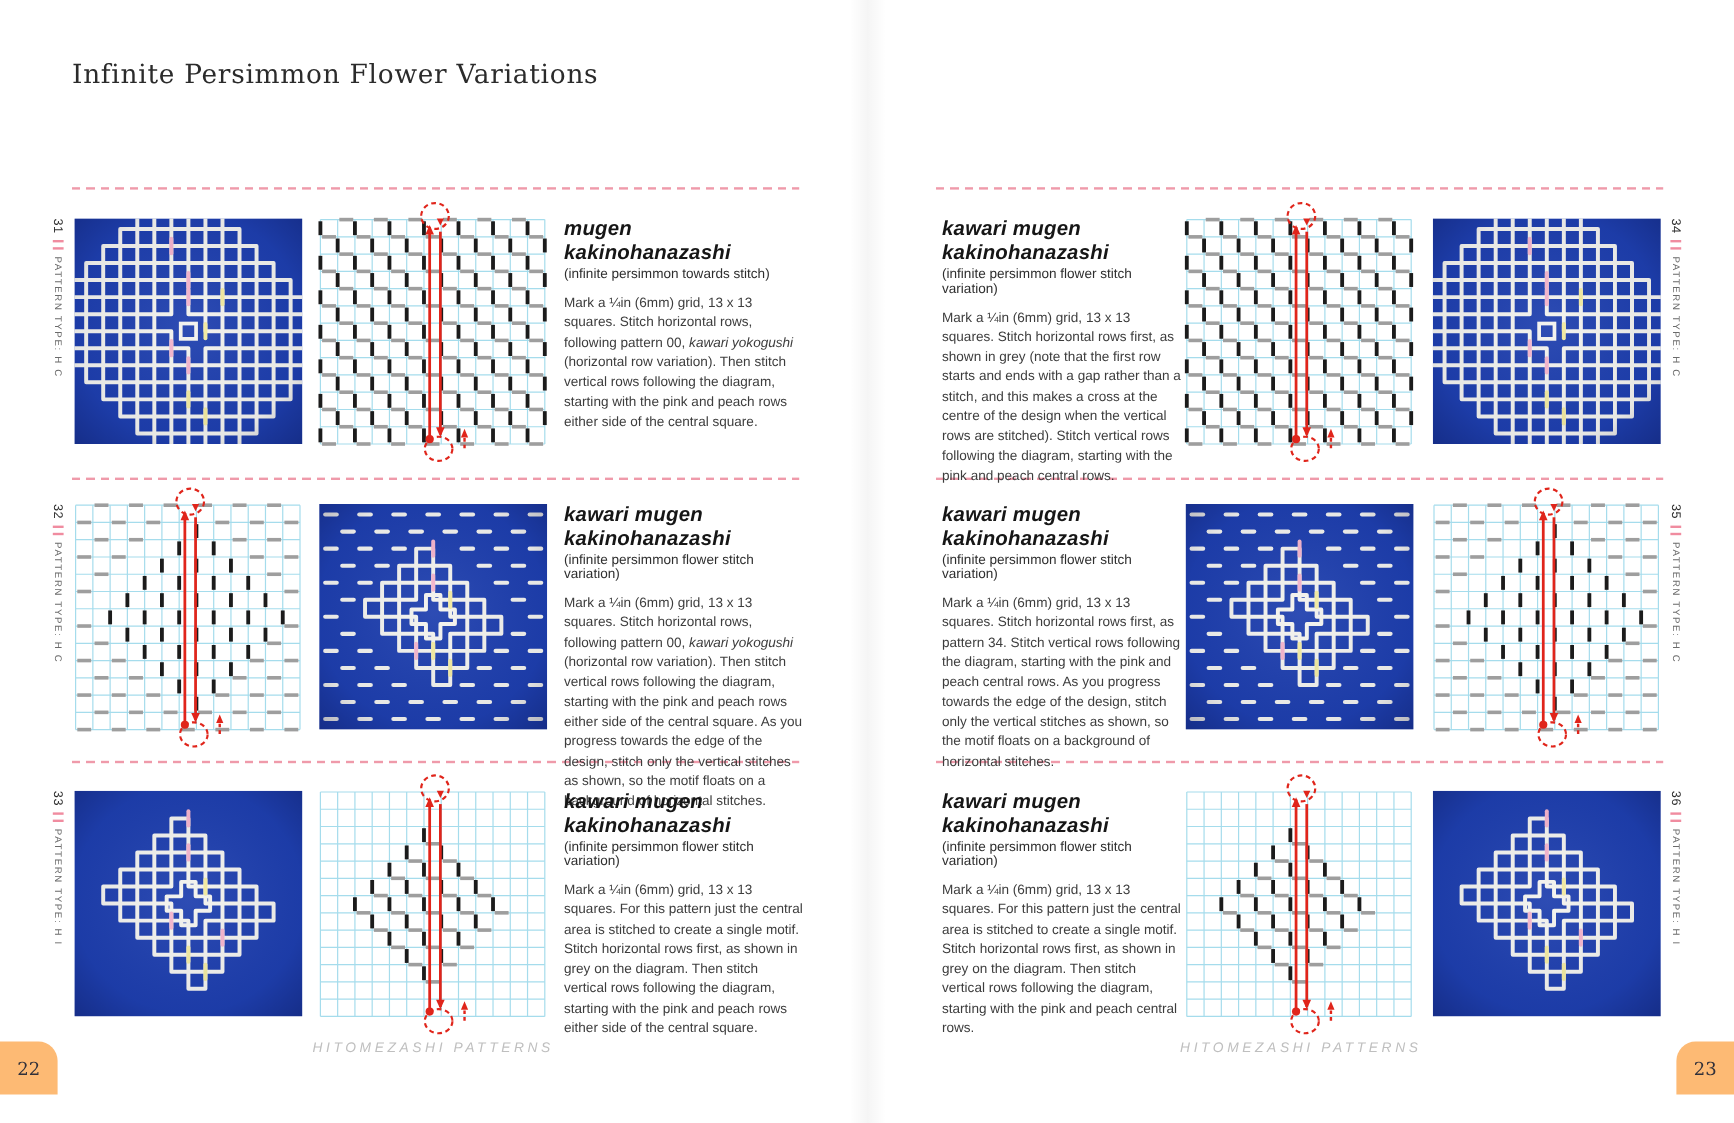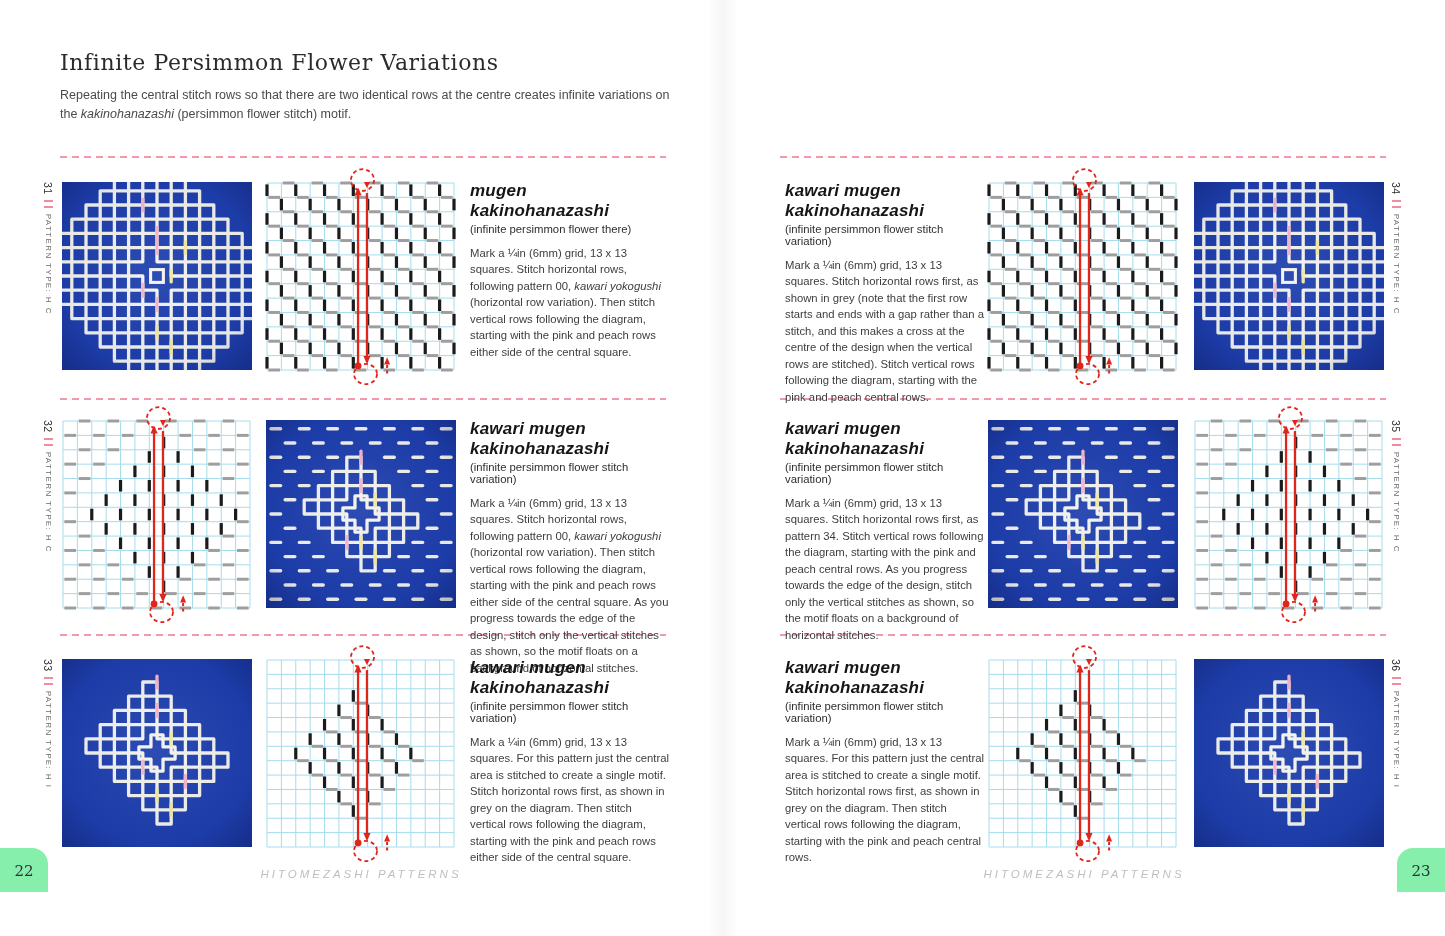--- a/index.html
+++ b/index.html
@@ -20,38 +20,37 @@
   .tcol{position:absolute;width:200px;}
   .phead{margin:0;font-size:17px;font-style:italic;font-weight:bold;color:#161616;letter-spacing:0.2px;}
   .psub{font-size:11.3px;color:#2e2e2e;margin-top:2px;}
   .pbody{margin:10px 0 0 0;font-size:11.3px;line-height:1.46;color:#3d3d3d;}
   .pbody em{font-style:italic;text-align:center;}
   .rail{position:absolute;height:190px;writing-mode:vertical-rl;text-orientation:mixed;
         font-size:8px;color:#6b6b6b;letter-spacing:1.4px;white-space:nowrap;}
   .rnum{font-size:10.5px;color:#2d2d2d;letter-spacing:0.5px;}
   .rbar{display:inline-block;width:9px;height:4px;margin:5px 0 6px 0;
         border-top:2px solid #f08ca0;border-bottom:2px solid #f08ca0;}
-  .tab{position:absolute;top:848px;width:48px;height:44px;background:#86efac;}
+  .tab{position:absolute;top:868px;width:48px;height:44px;background:#fdba74;}
   .tab-l{left:0;border-radius:0 16px 0 0;}
   .tab-r{left:1397px;border-radius:16px 0 0 0;}
   .tabnum{display:block;width:100%;line-height:46px;text-align:center;
           font-family:"DejaVu Serif",serif;font-size:15px;color:#30303a;}
   .foot{position:absolute;top:868px;width:722px;text-align:center;margin:0;
         font-style:italic;font-size:11.5px;letter-spacing:3px;color:#bfbfbf;}
   .foot-l{left:0;}
   .foot-r{left:723px;}
 </style>
 </head>
 <body>
 
 <div class="spread">
   <div class="gutter"></div>
 
   <h1 class="title">Infinite Persimmon Flower Variations</h1>
-  <p class="intro"><span>Repeating the central stitch rows so that there are two identical rows at the centre creates infinite variations on the </span><em>kakinohanazashi</em><span> (persimmon flower stitch) motif.</span></p>
 
   <div class="sep" style="left:60px;top:156px;width:606px;"></div>
   <div class="sep" style="left:60px;top:398px;width:606px;"></div>
   <div class="sep" style="left:60px;top:634px;width:606px;"></div>
   <div class="sep" style="left:780px;top:156px;width:606px;"></div>
   <div class="sep" style="left:780px;top:398px;width:606px;"></div>
   <div class="sep" style="left:780px;top:634px;width:606px;"></div>
 
   <div class="rail" style="left:42px;top:182px;">
     <span class="rnum">31</span><span class="rbar"></span><span>PATTERN TYPE: H C</span>
@@ -306,21 +305,21 @@
         <circle cx="92.05" cy="183.97" r="3.4" fill="#e0251b"></circle>
         <line x1="100.97" y1="11.07" x2="100.97" y2="180.09" stroke="#e0251b" stroke-width="2.3"></line>
         <polygon points="97.37,174.09 104.57,174.09 100.97,182.09" fill="#e0251b"></polygon>
         <polygon points="97.97,0 103.97,0 100.97,6" fill="#e0251b"></polygon>
         <line x1="121.11" y1="191.6" x2="121.11" y2="182.25" stroke="#e0251b" stroke-width="2" stroke-dasharray="3 2.5"></line>
         <polygon points="118.11,182.53 124.11,182.53 121.11,175.34" fill="#e0251b"></polygon>
       </svg>
     </div>
   <div class="tcol" style="left:470px;top:181px;">
     <h3 class="phead">mugen kakinohanazashi</h3>
-    <div class="psub">(infinite persimmon flower there)</div>
+    <div class="psub">(infinite persimmon towards stitch)</div>
     <p class="pbody"><span>Mark a ¼in (6mm) grid, 13 x 13 squares. Stitch horizontal rows, following pattern 00, </span><em>kawari yokogushi</em><span> (horizontal row variation). Then stitch vertical rows following the diagram, starting with the pink and peach rows either side of the central square.</span></p>
   </div>
 
   <div class="rail" style="left:42px;top:420px;">
     <span class="rnum">32</span><span class="rbar"></span><span>PATTERN TYPE: H C</span>
   </div>
   <div class="blk" style="left:62px;top:420px;">
       <svg width="190" height="188" viewBox="0 0 190 188" style="overflow:visible" xmlns="http://www.w3.org/2000/svg">
         <line x1="1" y1="1" x2="1" y2="188" stroke="#a5dcec" stroke-width="1"></line>
         <line x1="1" y1="1" x2="188" y2="1" stroke="#a5dcec" stroke-width="1"></line>

